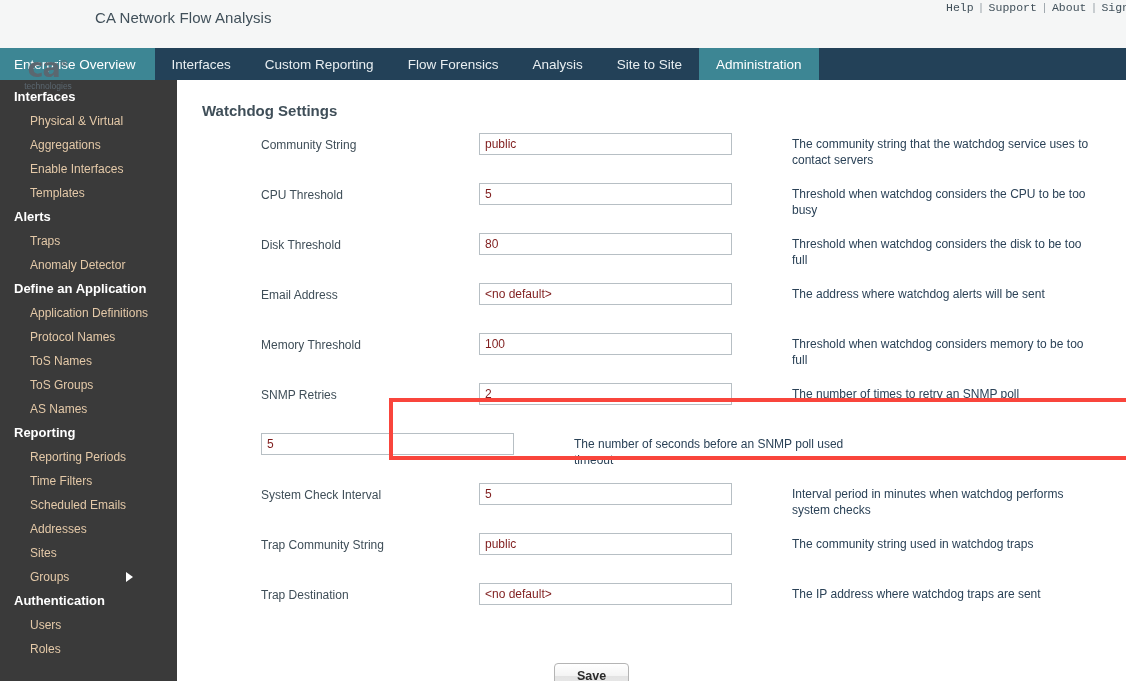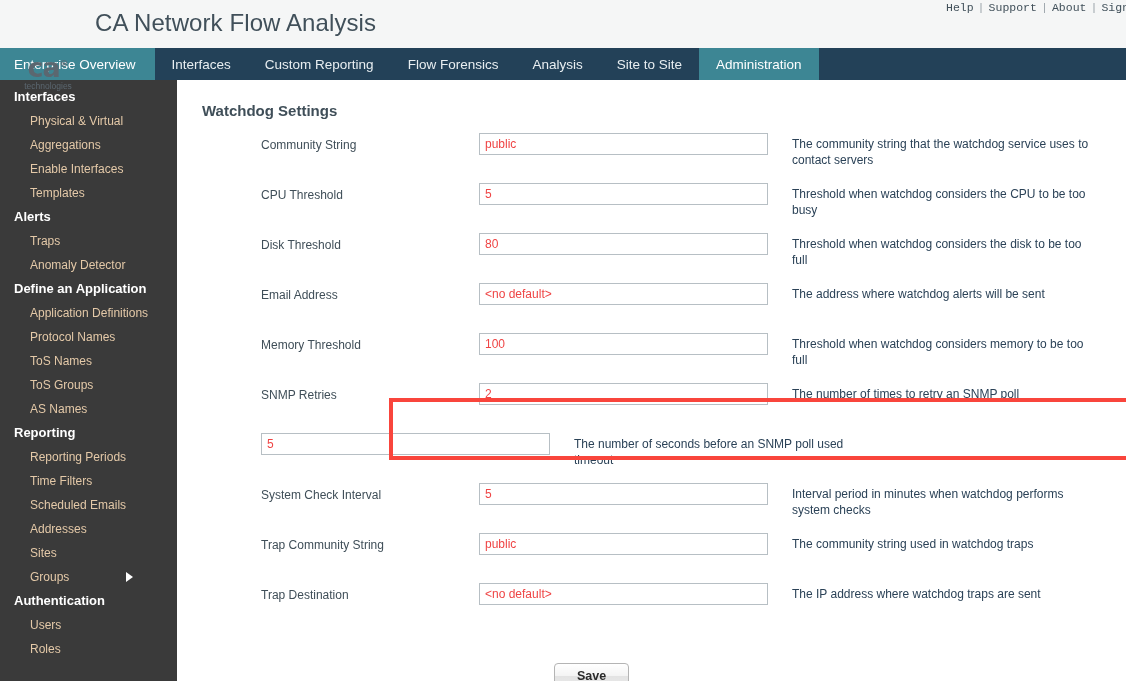--- a/index.html
+++ b/index.html
@@ -44,21 +44,21 @@
   .logo-sub {
     font-size: 8.5px;
     color: #5b6770;
     line-height: 10px;
     margin-top: -1px;
   }
   .app-title {
     position: absolute;
     left: 95px;
     top: 9px;
-    font-size: 24px;
+    font-size: 15px;
     color: #41505a;
     letter-spacing: .1px;
   }
   .top-links {
     position: absolute;
     right: 0px;
     top: 1px;
     font-size: 11.5px;
     color: #41505a;
     white-space: nowrap;
@@ -163,27 +163,27 @@
     flex: 0 0 218px;
     font-size: 12px;
     color: #3f4e58;
     padding-top: 5px;
   }
   .row .fld {
     width: 289px;
     flex: 0 0 289px;
   }
   .row input {
-    width: 289px;
+    width: 253px;
     height: 22px;
     border: 1px solid #b7bfc4;
     background: #fff;
     font-family: "Liberation Sans", sans-serif;
     font-size: 12px;
-    color: #ef4444;
+    color: #7f1d1d;
     padding: 0 5px;
     outline: none;
   }
   .row .desc {
     flex: 1 1 auto;
     font-size: 12px;
     color: #2b4257;
     padding-left: 24px;
     padding-top: 3px;
     line-height: 16px;

